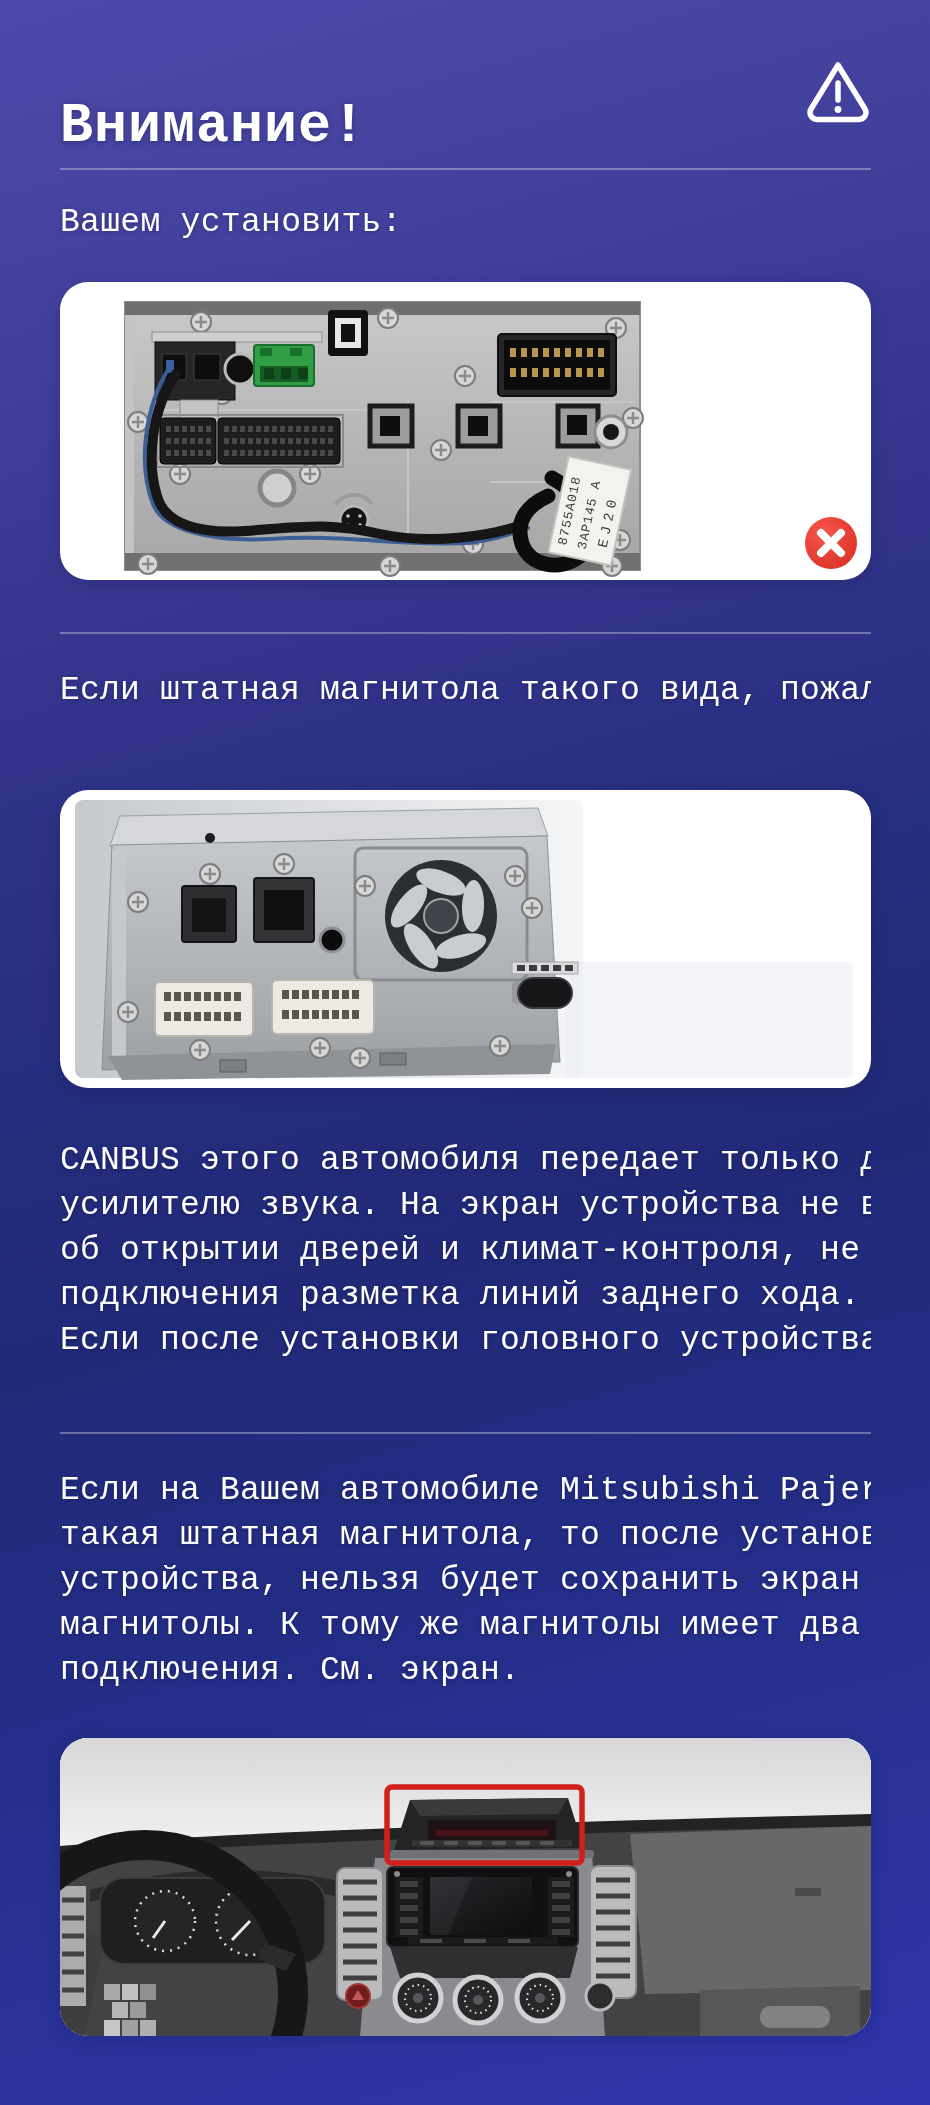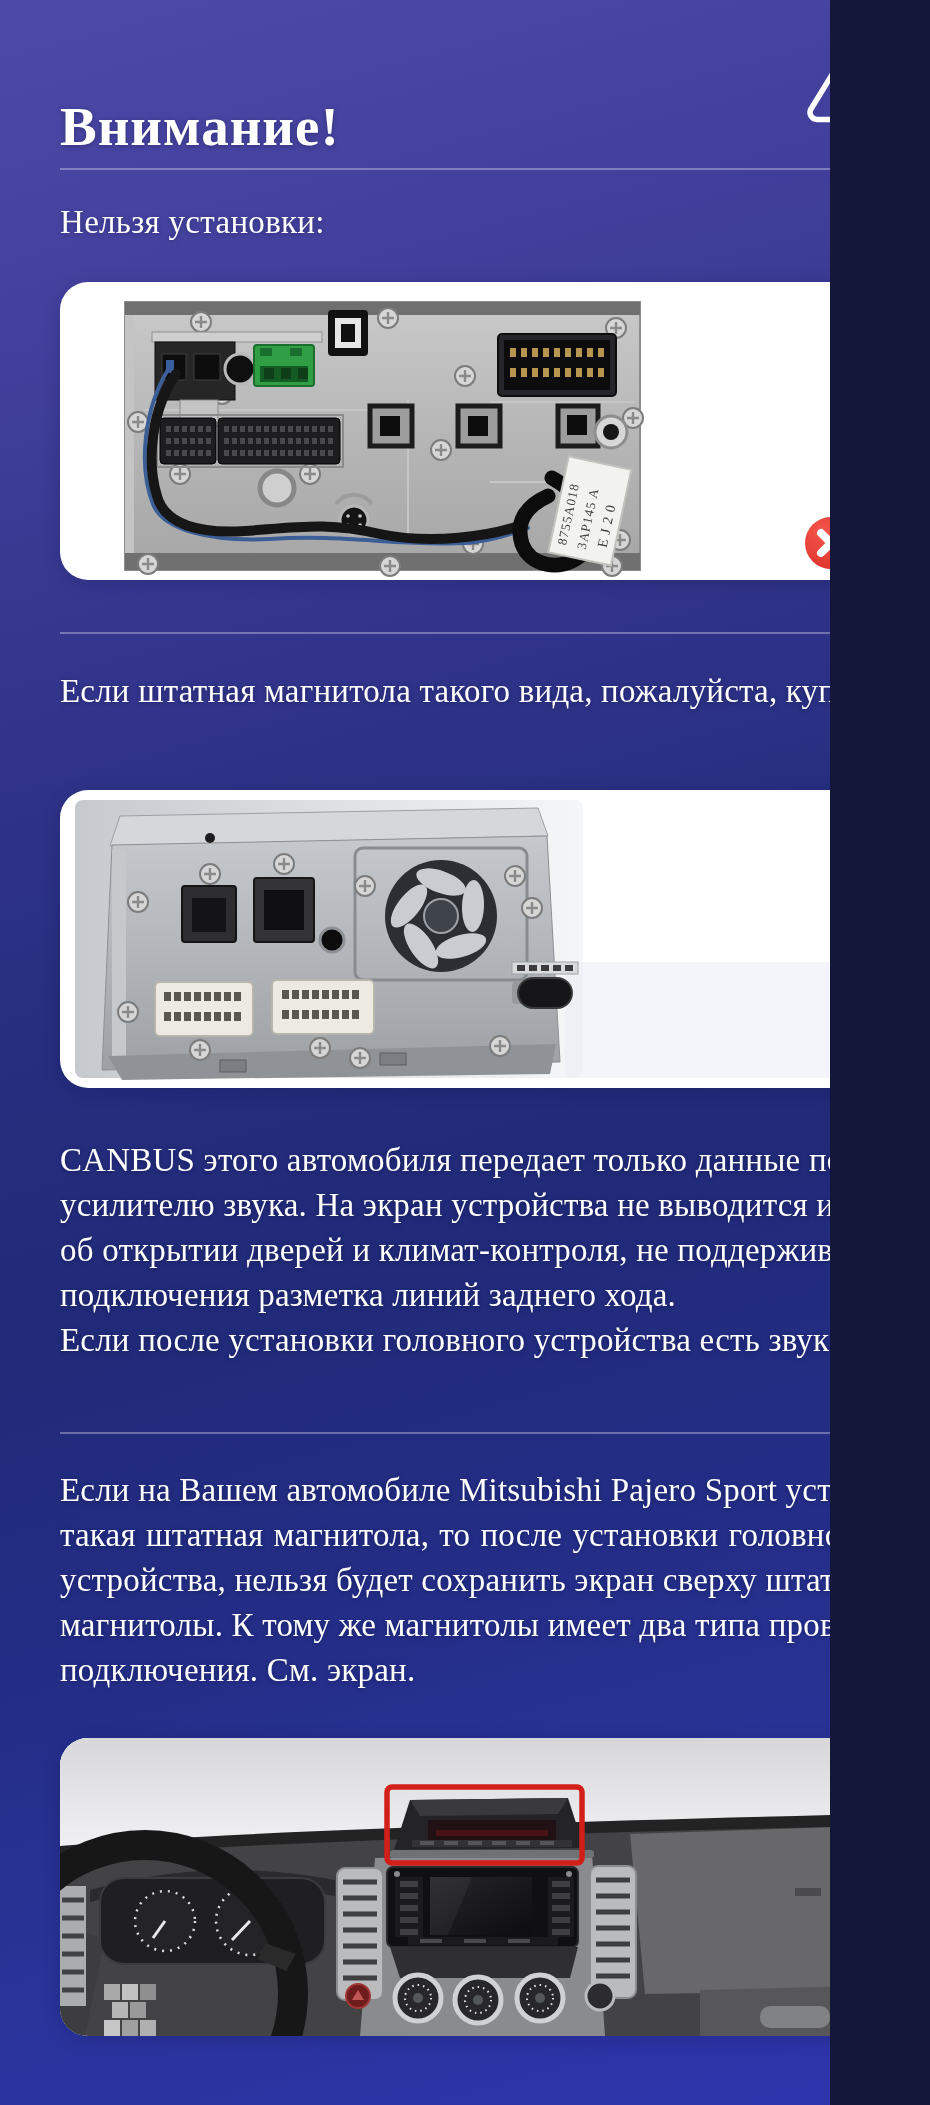--- a/index.html
+++ b/index.html
@@ -1,20 +1,20 @@
 <!DOCTYPE html>
 <html style="--background-top: #4c49a8; --background-middle: #212a78; --background-bottom: #2e34ac; --card-background: #ffffff; --error-badge: #e03127; --highlight-frame: #d31f1a; --text: #ffffff;"><head>
 <meta charset="utf-8">
 <style>
   html,body{margin:0;padding:0;background:#15173a;}
   .page{
     position:relative;
-    width:830px;height:2105px;
+    width:930px;height:2105px;
     overflow:hidden;
-    font-family:Liberation Serif, serif;
+    font-family:Liberation Mono, monospace;
     color:var(--text,#ffffff);
     background:linear-gradient(165deg,
       var(--background-top,#4c49a8) 0%,
       #45429f 12%,
       #35368e 28%,
       #262e7f 45%,
       var(--background-middle,#212a78) 58%,
       #232d85 72%,
       #293397 85%,
       var(--background-bottom,#2e34ac) 100%);
@@ -61,21 +61,21 @@
   <span class="abs warn-icon">
     <svg viewBox="0 0 68 66" width="68" height="66">
       <path d="M34 7 L61 51 a7 7 0 0 1 -6 10.5 H13 a7 7 0 0 1 -6 -10.5 Z" fill="none" stroke="#ffffff" stroke-width="5.5" stroke-linejoin="round"></path>
       <line x1="34" y1="25" x2="34" y2="42" stroke="#ffffff" stroke-width="5.5" stroke-linecap="round"></line>
       <circle cx="34" cy="51.5" r="3.4" fill="#ffffff"></circle>
     </svg>
   </span>
 
   <div class="abs divider d1"></div>
 
-  <div class="abs section-label">Нельзя установки:</div>
+  <div class="abs section-label">Вашем установить:</div>
 
   <div class="abs card c1">
     <svg class="photo-svg" viewBox="0 0 811 298">
       <defs>
         <linearGradient id="m1" x1="0" y1="0" x2="0" y2="1">
           <stop offset="0" stop-color="#c9c9c9"></stop>
             <stop offset=".5" stop-color="#b6b6b6"></stop>
             <stop offset="1" stop-color="#a6a6a6"></stop>
         </linearGradient>
         <g id="scr">

